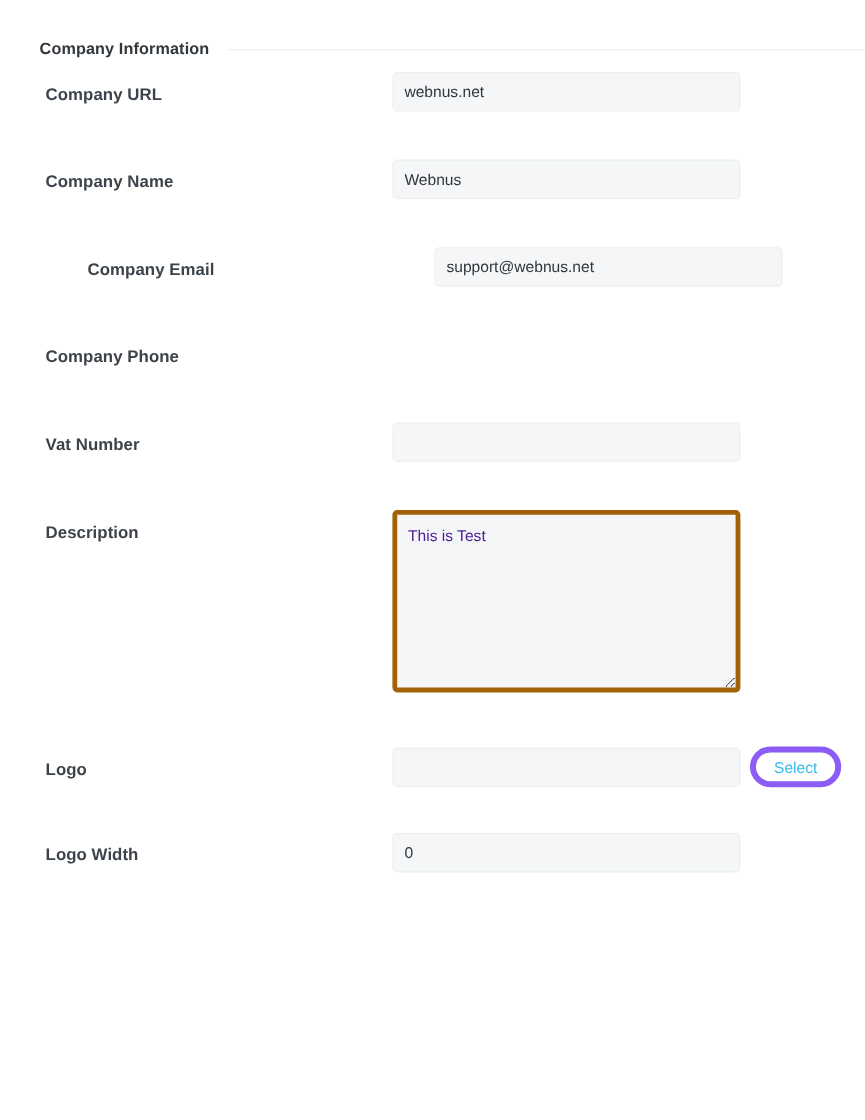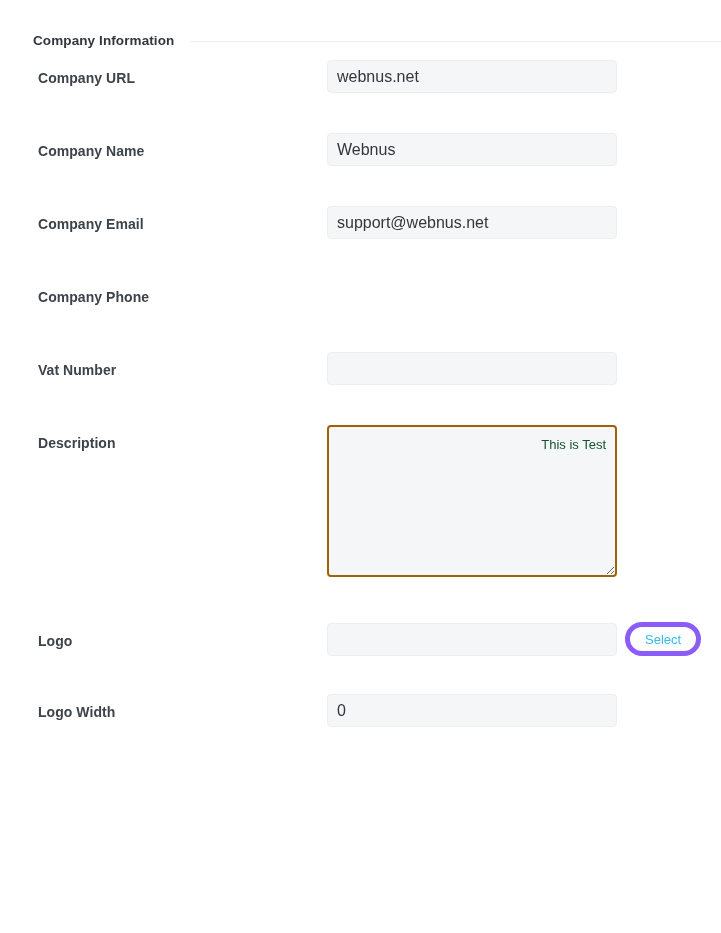--- a/index.html
+++ b/index.html
@@ -87,45 +87,44 @@
 
   
   .text-input {
     width: 290px;
     height: 33px;
     background: #f5f6f7;
     border: 1px solid #eceef0;
     border-radius: 4px;
     box-sizing: border-box;
     font-family: "Liberation Sans", "DejaVu Sans", sans-serif;
-    font-size: 16px;
+    font-size: 13px;
     color: #32373c;
     padding: 0 9px;
     outline: none;
     line-height: 31px;
     display: block;
   }
   .text-input::placeholder { color: #9aa1a8; }
 
   .text-area {
     width: 290px;
     background: #f5f6f7;
-    border: 2px solid #a16207;
+    border: 4px solid #a16207;
     border-radius: 4px;
     box-sizing: border-box;
     font-family: "Liberation Sans", "DejaVu Sans", sans-serif;
     font-size: 13px;
-    color: #14532d;
+    color: #4c1d95;
     padding: 9px 9px;
     outline: none;
     resize: vertical;
     line-height: 1.4;
     display: block;
     overflow: hidden;
-    text-align: right;
   }
   .ta-desc { height: 152px; }
   .ta-addr { height: 150px; }
 
   
   .logo-field {
     display: flex;
     align-items: center;
   }
   .logo-input {
@@ -178,21 +177,21 @@
     <div class="sp-32" style="height:21px;"></div>
 
     <div class="row" style="height:52px;">
       <div class="row-label">Company Name</div>
       <div class="row-field">
         <input class="text-input" type="text" value="Webnus" style="">
       </div>
     </div>
     <div class="sp-32" style="height:21px;"></div>
 
-    <div class="row" style="height:52px;">
+    <div class="row" style="height:52px;margin-left:35px;">
       <div class="row-label">Company Email</div>
       <div class="row-field">
         <input class="text-input" type="text" value="support@webnus.net" style="">
       </div>
     </div>
     <div class="sp-32" style="height:21px;"></div>
 
     <div class="row" style="height:52px;">
       <div class="row-label">Company Phone</div>
     </div>

